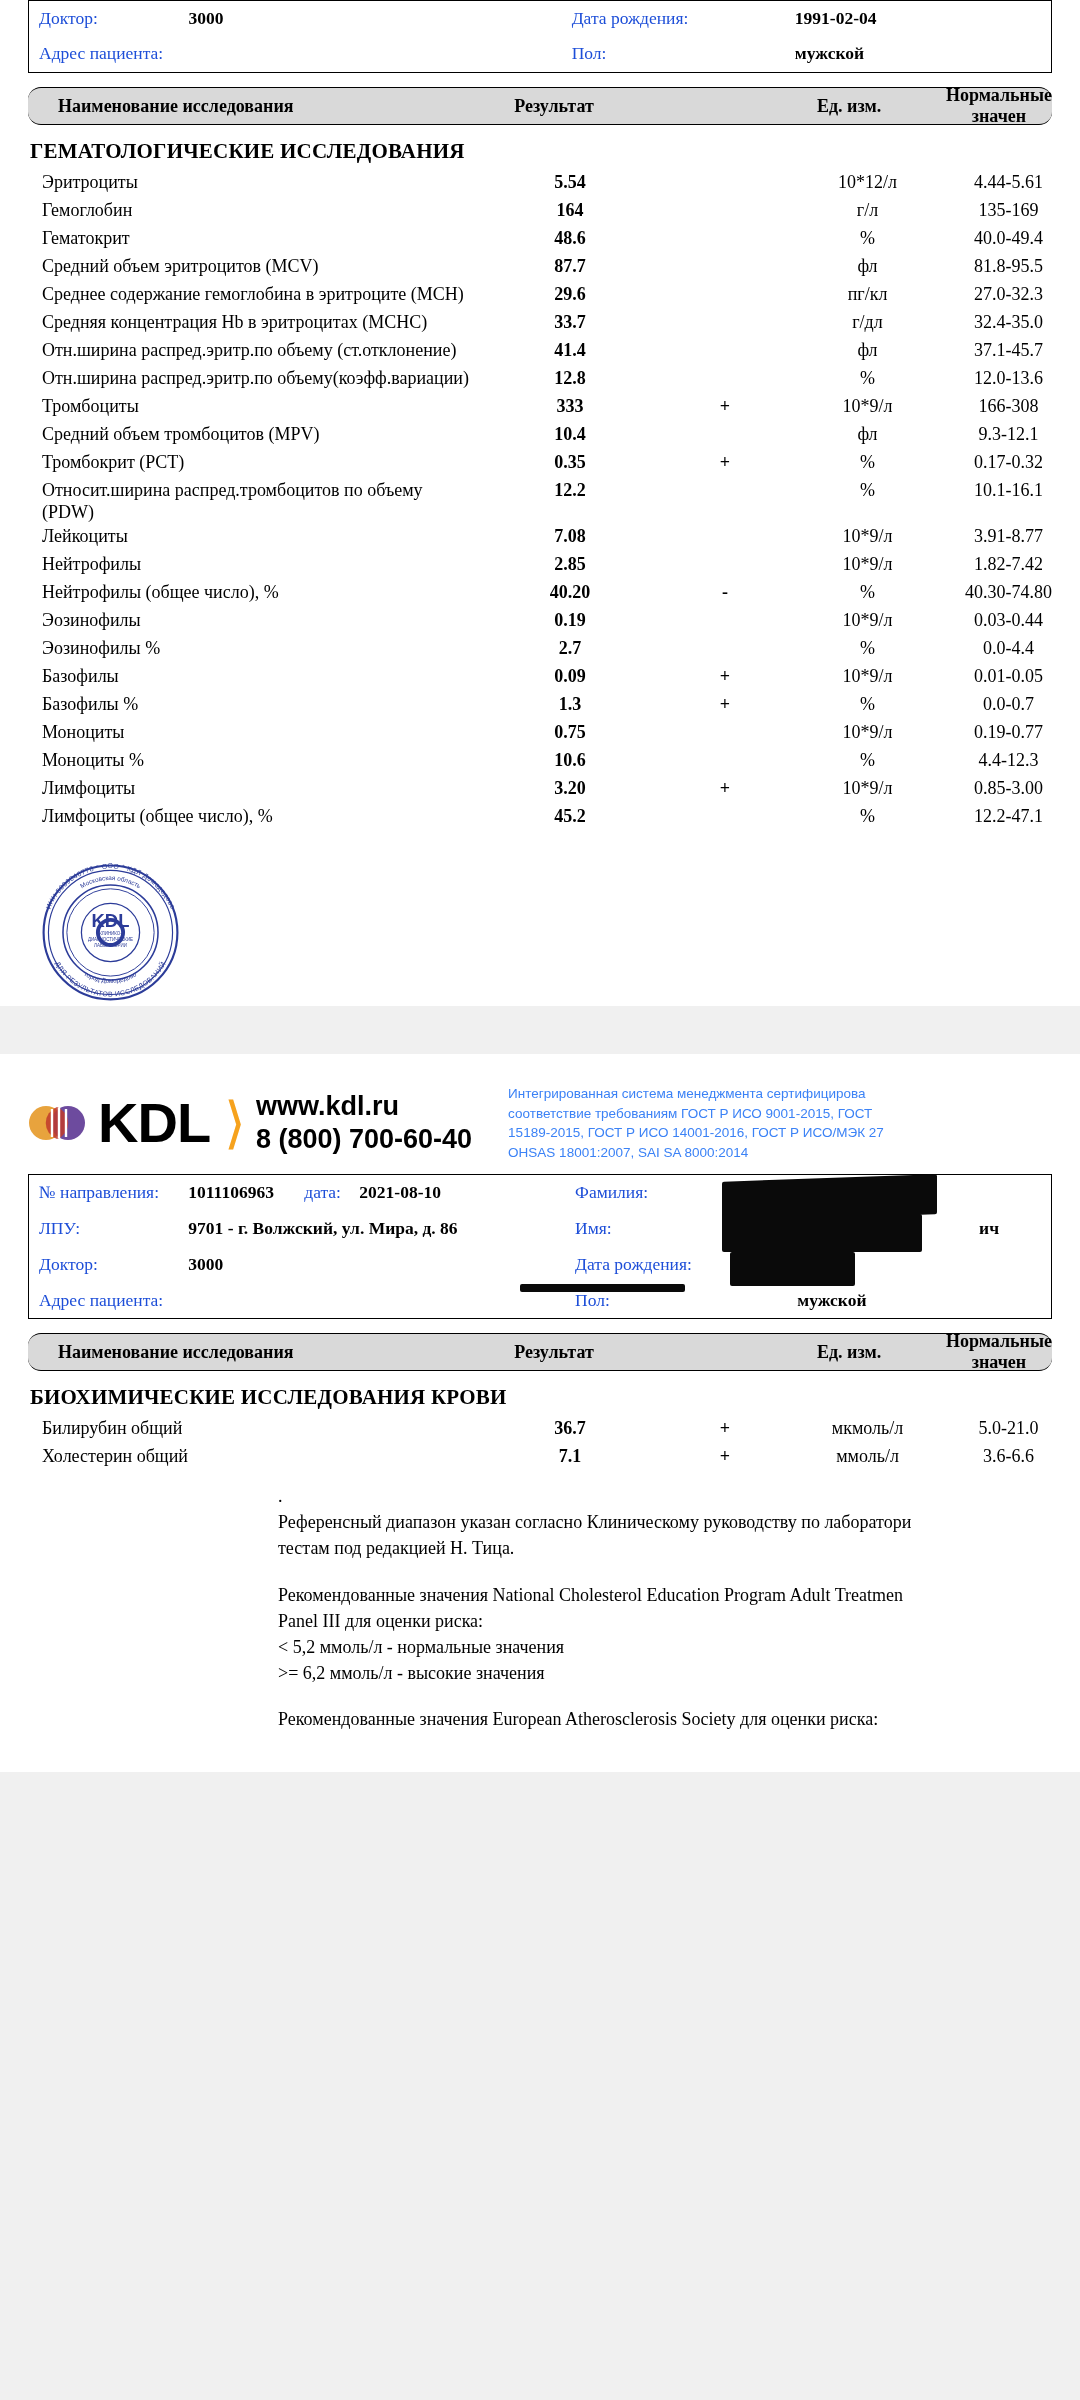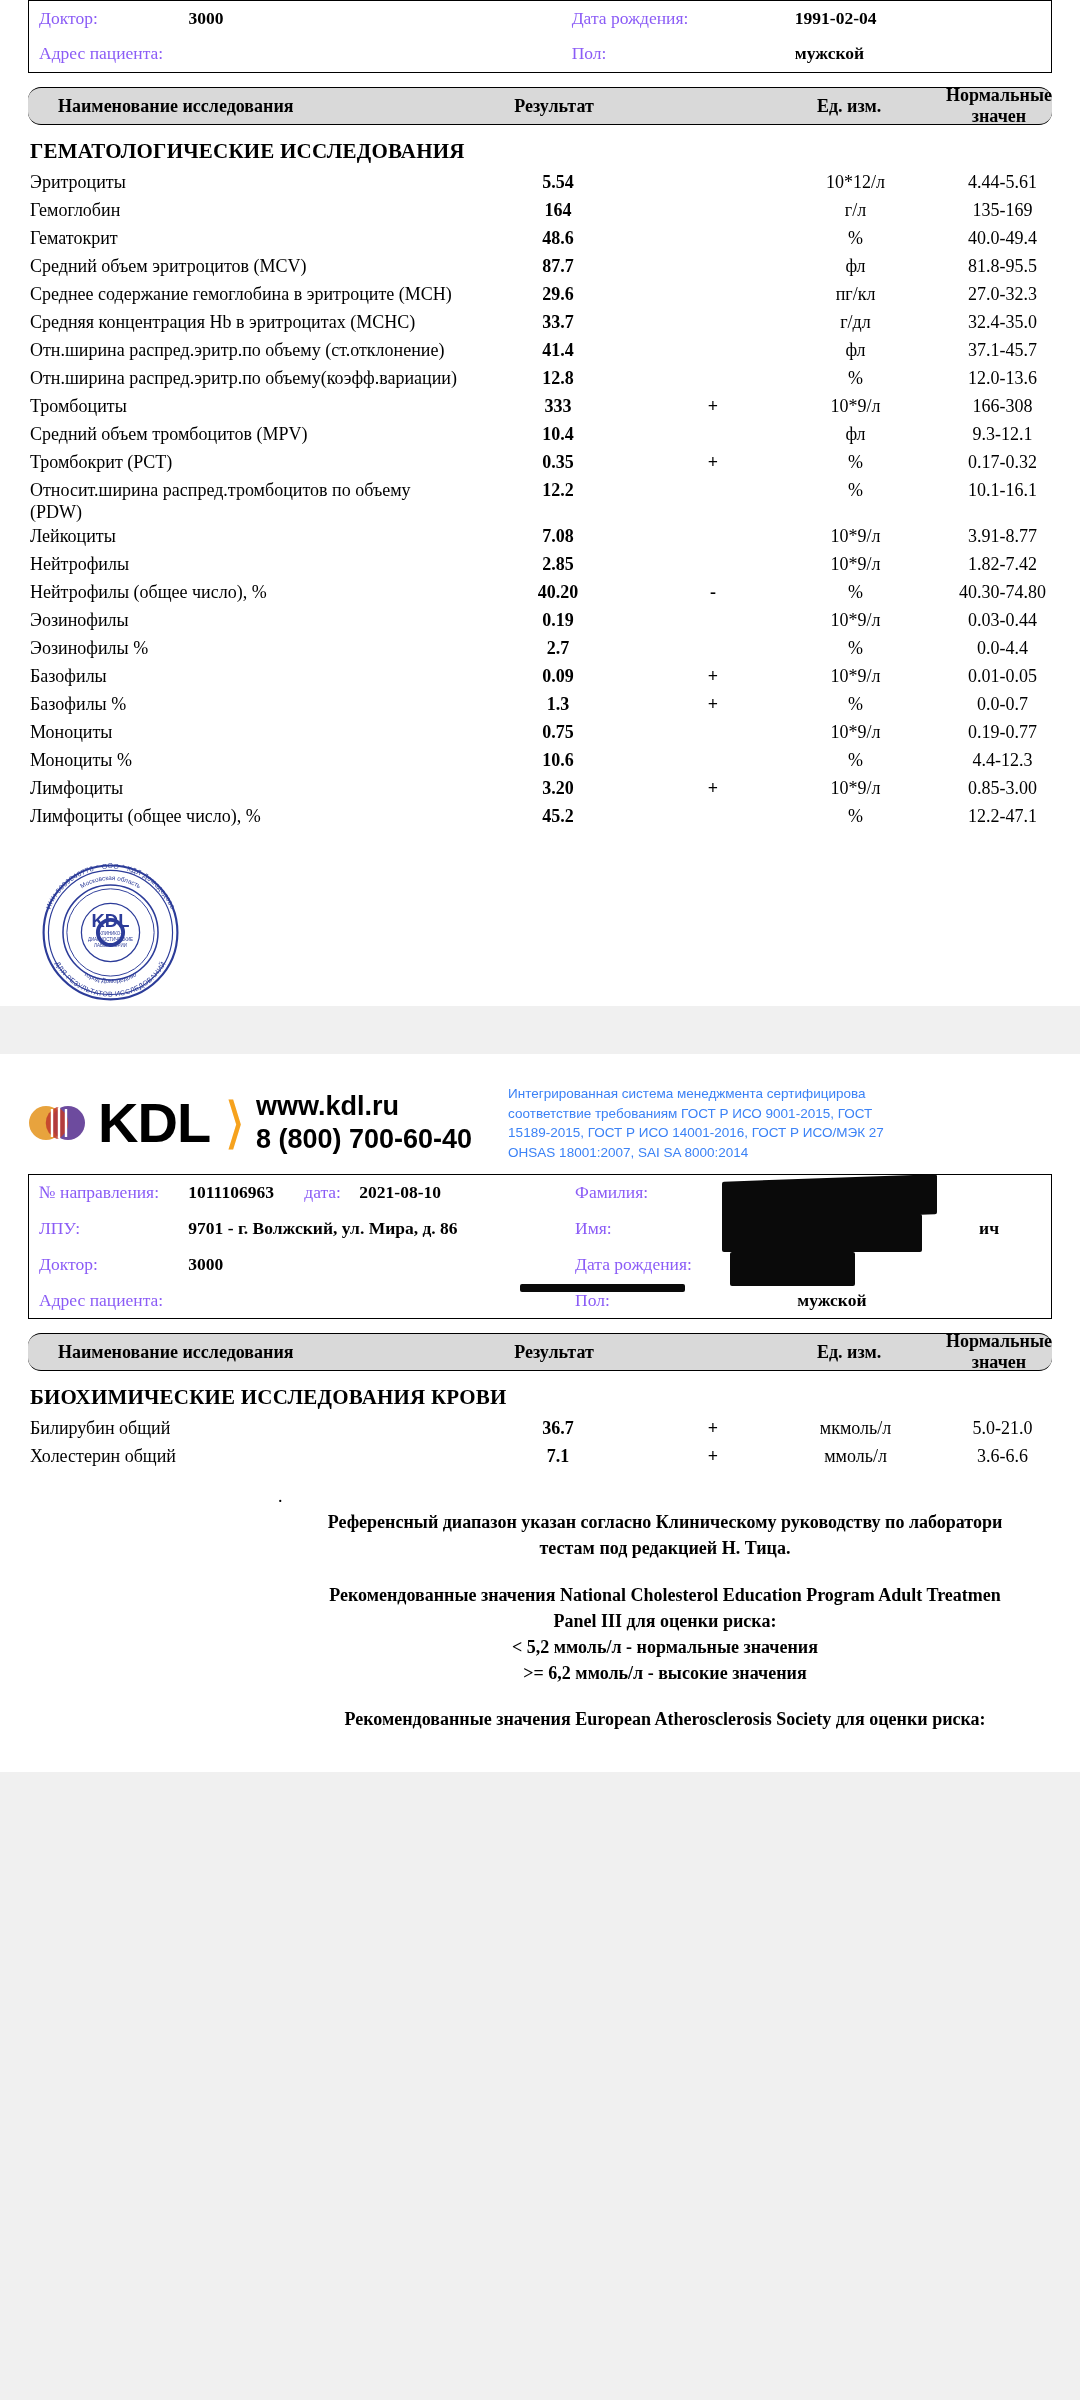--- a/index.html
+++ b/index.html
@@ -32,21 +32,21 @@
     width: calc(100% - 56px);
     font-size: 17.5px;
   }
   .info-table td {
     padding: 6px 10px 7px 10px;
     vertical-align: middle;
     border: none;
     white-space: nowrap;
   }
   .info-table tr { height: 36px; }
-  .lbl { color: #8b5cf6; }
+  .lbl { color: #1d4ed8; }
   .val { font-weight: bold; }
   .c1 { width: 150px; }
   .c2 { width: 390px; }
   .c3 { width: 225px; }
   .c4 { width: 270px; }
   .redact-scribble {
     position: absolute;
     background: #0a0a0a;
     border-radius: 2px;
   }
@@ -81,21 +81,21 @@
 
   
   .rows { margin: 0 28px; width: calc(100% - 56px); }
   .row {
     display: flex;
     align-items: flex-start;
     font-size: 18px;
     min-height: 28px;
     padding: 1px 0 1px 0;
   }
-  .r-name { width: 430px; padding-left: 2px; line-height: 1.22; }
+  .r-name { width: 430px; padding-left: 2px; line-height: 1.22; margin-left: 12px; }
   .r-res  { width: 200px; text-align: center; font-weight: bold; }
   .r-flag { width: 110px; text-align: center; font-weight: bold; }
   .r-unit { width: 175px; text-align: center; }
   .r-norm { flex: 1; text-align: center; padding-left: 10px; }
 
   
   .stamp-wrap { position: relative; height: 165px; margin-left: 28px; margin-top: 18px; }
   .stamp {
     position: absolute; left: 0; top: 0;
     width: 165px; height: 160px;
@@ -138,21 +138,21 @@
     max-width: 500px;
   }
 
   
   .notes {
     margin: 10px 28px 0 28px;
     font-size: 18px;
     line-height: 1.45;
   }
   .notes .dot { margin-left: 250px; }
-  .notes p { margin: 0 0 0 0; font-weight: bold; padding-left: 250px; text-align: center; }
+  .notes p { margin: 0 0 0 0; font-weight: normal; padding-left: 250px; }
   .notes p.gap { margin-top: 20px; }
 </style>
 </head>
 <body>
 
 <div class="page" style="padding-top:0; height:1006px; overflow:hidden;">
 
   <table class="info-table">
     <tbody>
         <tr>

